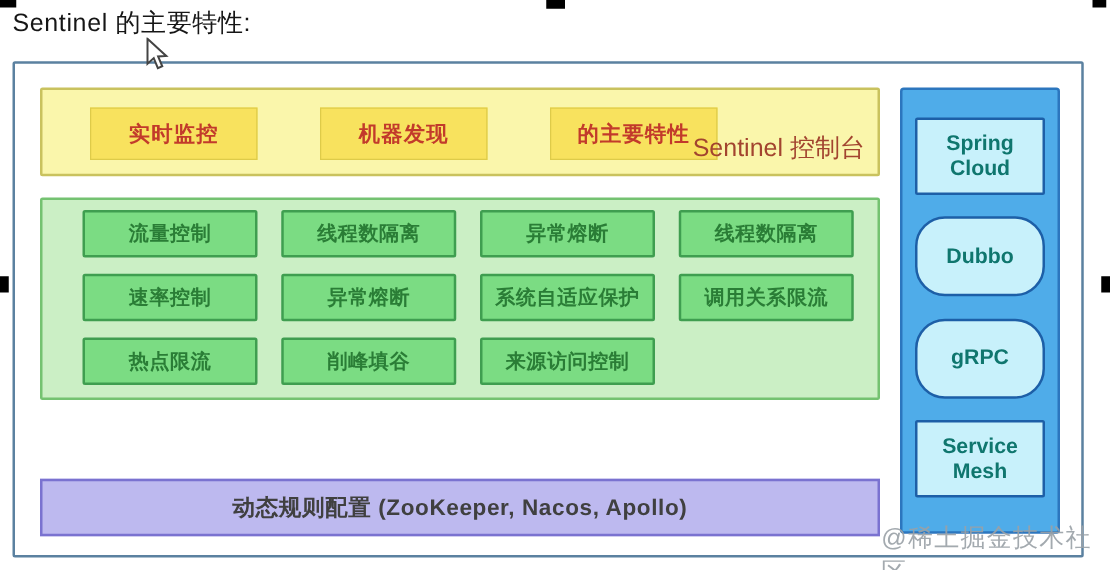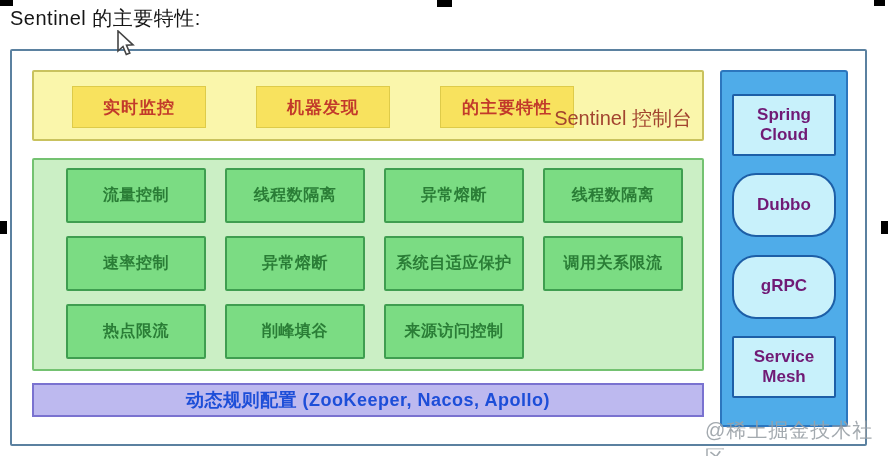--- a/index.html
+++ b/index.html
@@ -54,21 +54,21 @@
     letter-spacing: 1px;
   }
   .console-label {
     position: absolute; right: 10px; bottom: 7px;
     font-size: 20px; color: #a2442f;
   }
 
   
   .features-panel {
     position: absolute; left: 20px; top: 107px;
-    width: 672px; height: 213px;
+    width: 672px; height: 162px;
     background: #cbefc5;
     border: 2px solid #74c271;
     border-radius: 2px;
     display: grid;
     grid-template-columns: repeat(4, 1fr);
     grid-template-rows: repeat(3, 1fr);
     gap: 13px 19px;
     padding: 8px 19px 10px 32px;
   }
   .feature-box {
@@ -77,46 +77,46 @@
     border-radius: 2px;
     display: flex; align-items: center; justify-content: center;
     font-size: 16px; font-weight: 600; color: #2a7d36;
     letter-spacing: 0.5px;
     white-space: nowrap;
   }
 
   
   .rule-bar {
     position: absolute; left: 20px; top: 332px;
-    width: 672px; height: 34px;
+    width: 672px; height: 46px;
     background: #bdb9ef;
     border: 2px solid #7a72d0;
     display: flex; align-items: center; justify-content: center;
-    font-size: 18px; font-weight: 600; color: #1d4ed8;
+    font-size: 18px; font-weight: 600; color: #404040;
     letter-spacing: 0.5px;
   }
 
   
   .integrations {
     position: absolute; left: 708px; top: 19px;
     width: 128px; height: 357px;
     background: #4face9;
     border: 2px solid #2c76be;
     border-radius: 3px;
     display: flex; flex-direction: column;
     justify-content: space-between;
     padding: 22px 10px 27px 10px;
   }
   .integration-box {
     background: #c8f1fb;
     border: 2px solid #1d5fa7;
     border-radius: 2px;
     display: flex; align-items: center; justify-content: center;
     text-align: center;
-    font-size: 17px; font-weight: 600; color: #701a75;
+    font-size: 17px; font-weight: 600; color: #0f766e;
     line-height: 1.2;
     padding: 0 6px;
   }
   .integration-box.tall { height: 62px; }
   .integration-box.short { height: 64px; border-radius: 24px; }
 
   
   .watermark {
     position: absolute; left: 705px; top: 417px;
     font-size: 20px; color: #9aa1a7;

